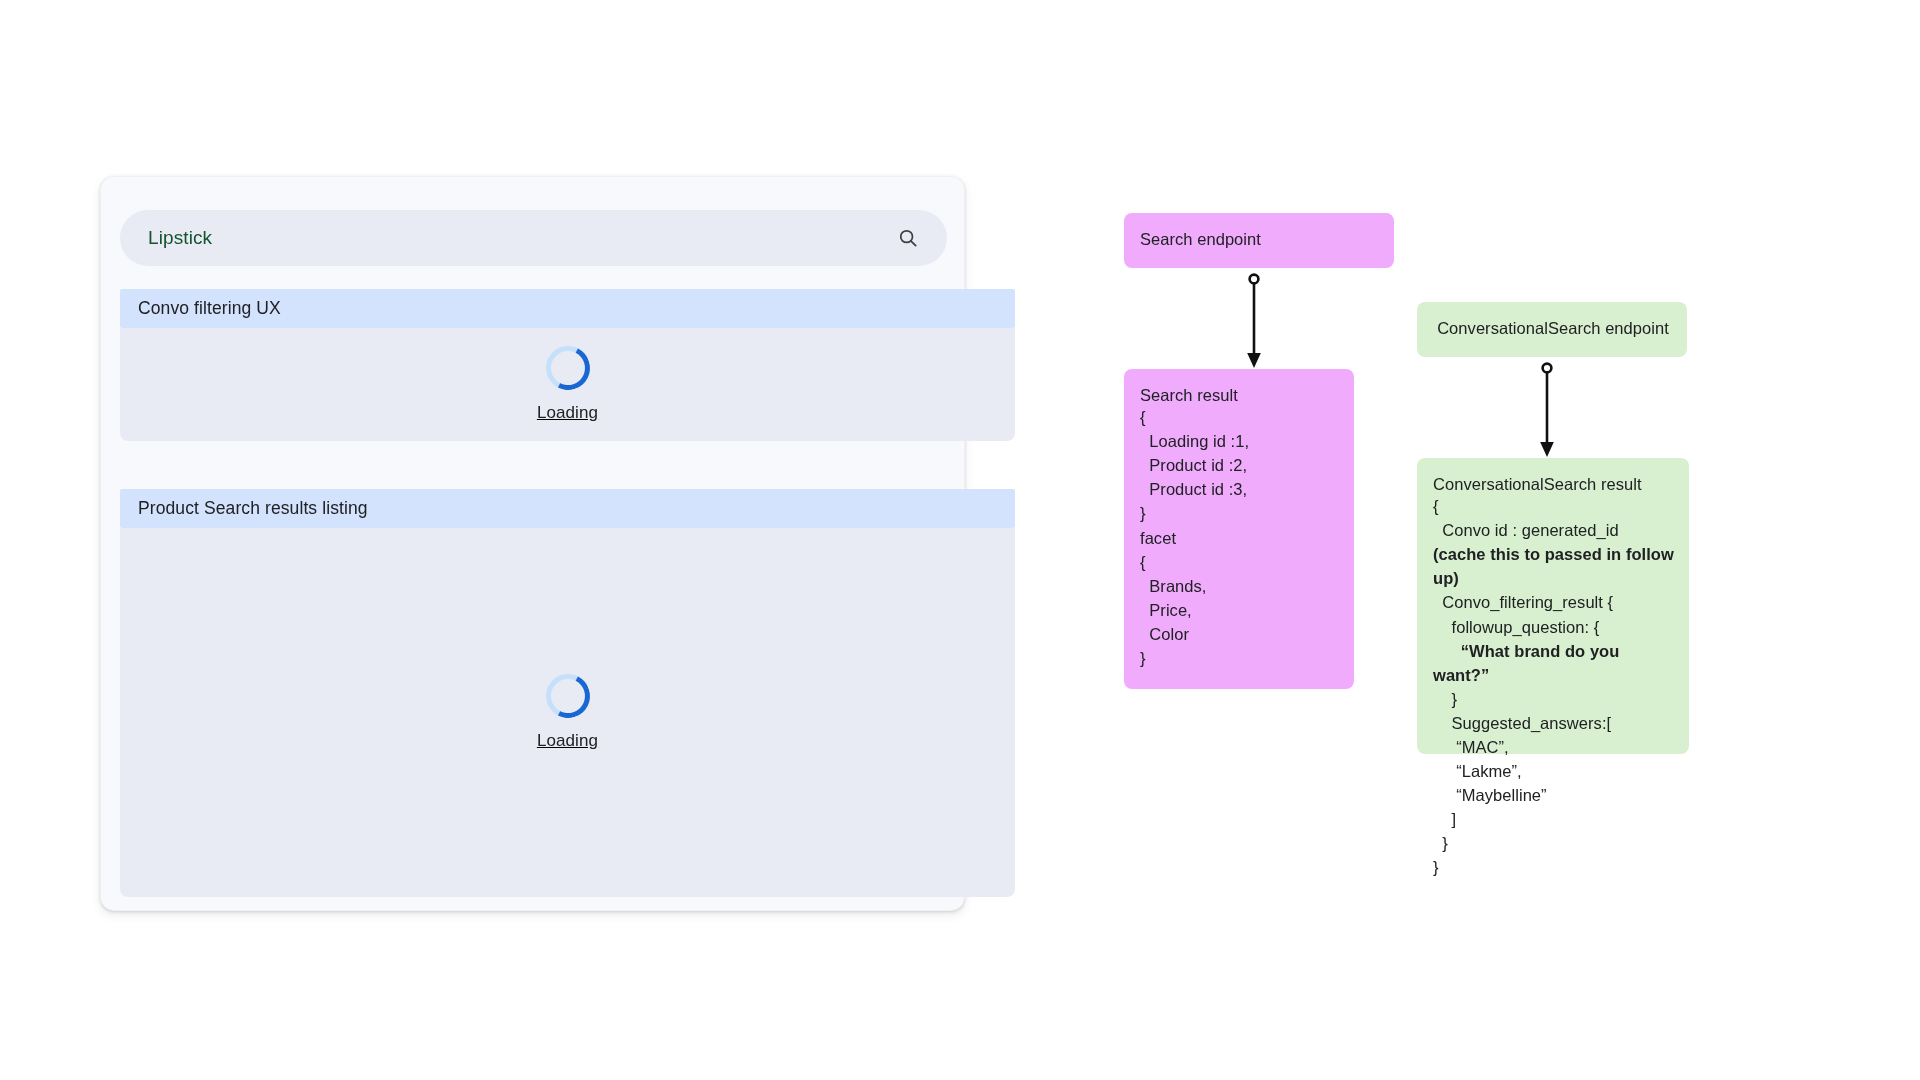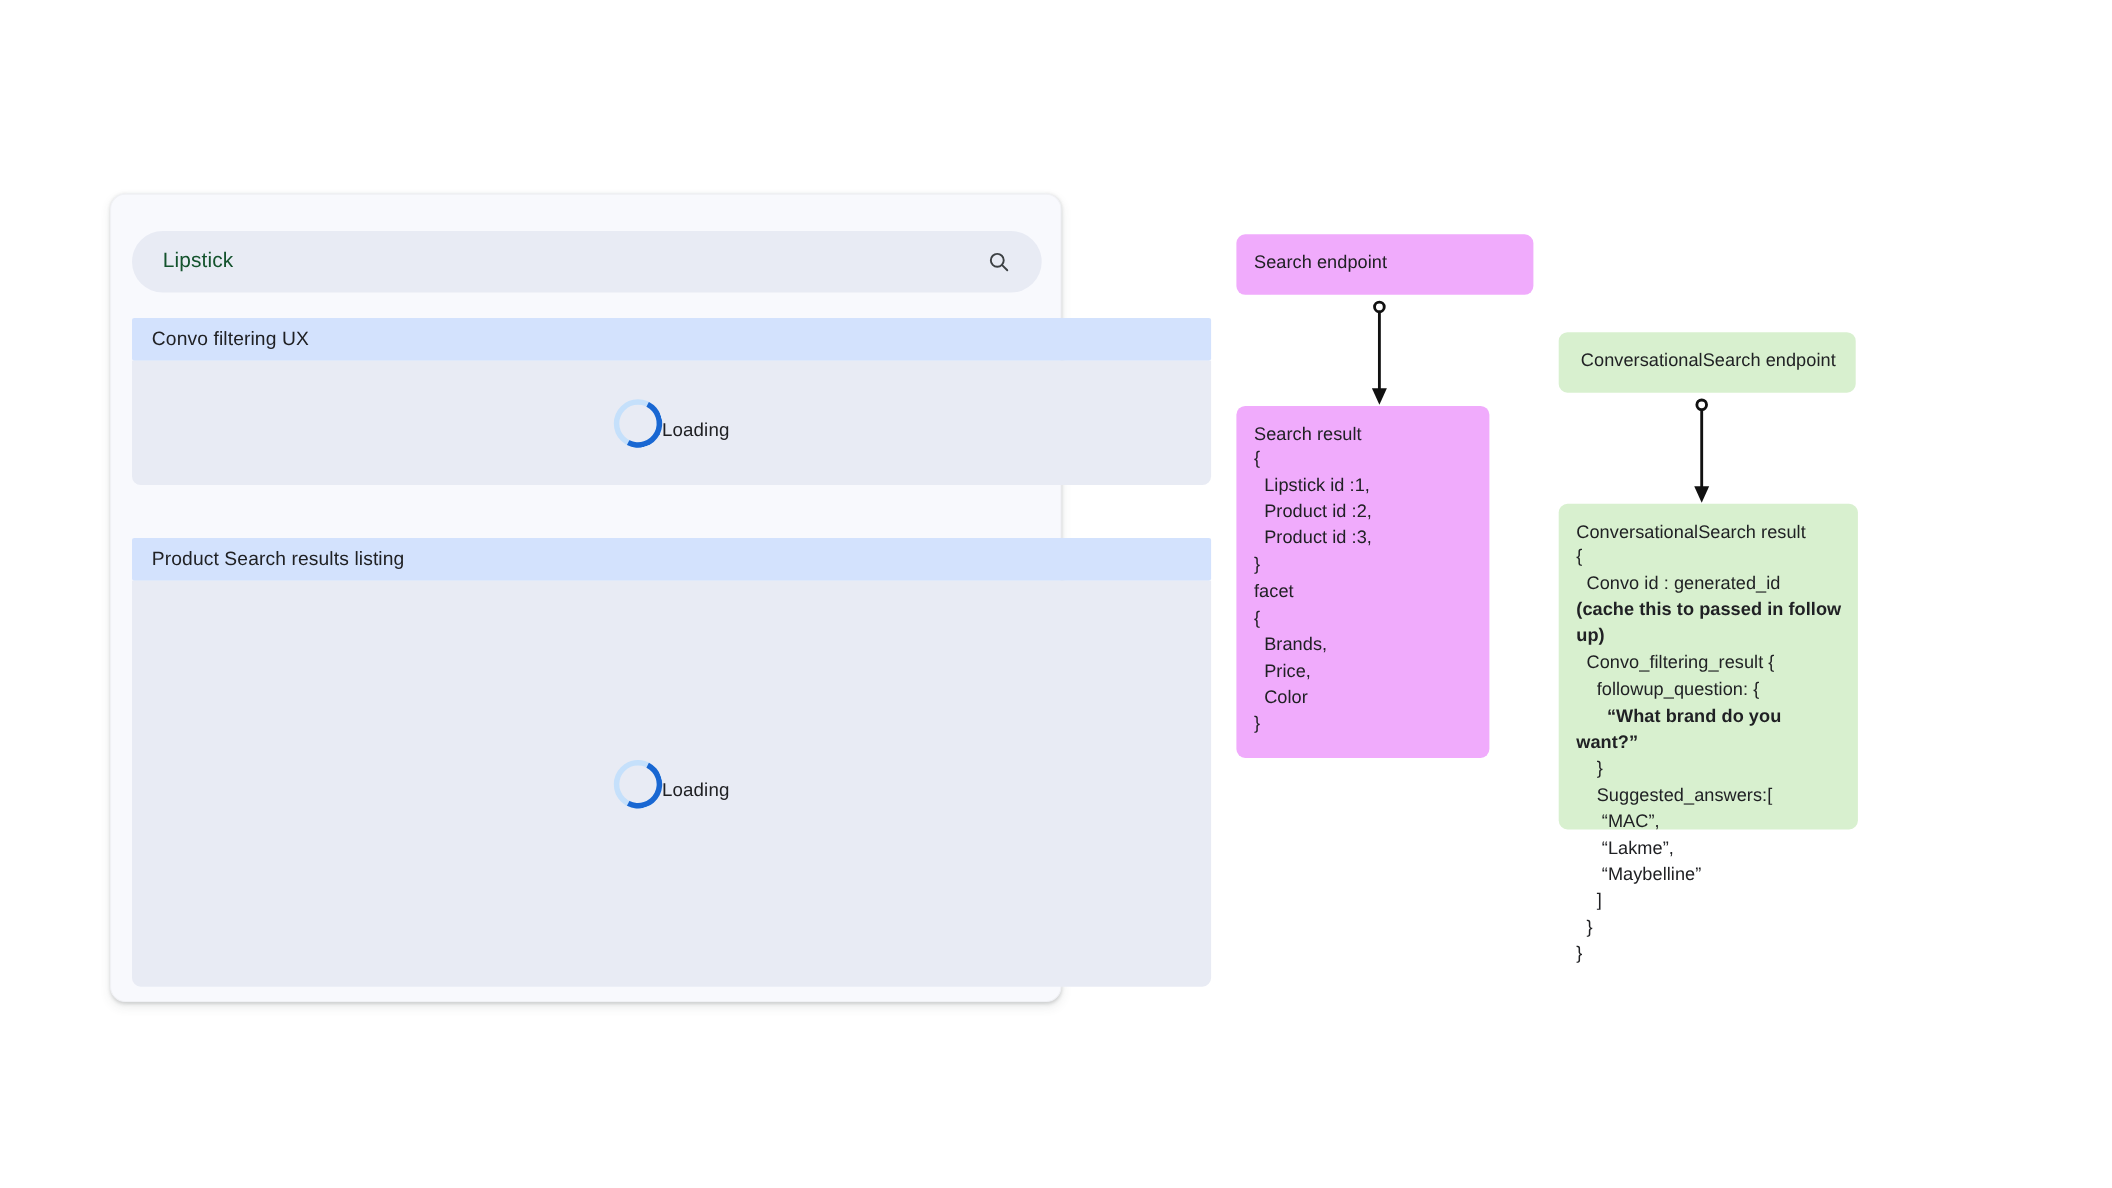--- a/index.html
+++ b/index.html
@@ -56,21 +56,21 @@
     display: flex;
     align-items: center;
     justify-content: center;
     cursor: pointer;
   }
   .search-icon-btn svg { display: block; }
 
   .section {
     position: absolute;
     left: 19px;
-    width: 981px;
+    width: 895px;
   }
   .section-header {
     background: #d3e2fd;
     height: 39px;
     display: flex;
     align-items: center;
     padding-left: 18px;
     font-size: 17.5px;
     color: #202124;
     letter-spacing: .1px;
@@ -86,22 +86,23 @@
   }
 
   .sec-1 { top: 112px; }
   .sec-1 .section-body { height: 113px; }
   .sec-2 { top: 312px; }
   .sec-2 .section-body { height: 369px; }
 
   
   .loader-wrap {
     display: flex;
-    flex-direction: row;
-    align-items: center;
+    flex-direction: column;
+    align-items: center;
+    text-decoration: underline;
   }
   .spinner {
     width: 44px;
     height: 44px;
     position: relative;
   }
   .spinner .ring {
     position: absolute;
     inset: 0;
     border-radius: 50%;
@@ -211,21 +212,21 @@
       <circle cx="12" cy="7" r="4.4" stroke="#111111" stroke-width="2.6" fill="#ffffff"></circle>
       <line x1="12" y1="11.5" x2="12" y2="84" stroke="#111111" stroke-width="2.6"></line>
       <path d="M12 96 L5.2 81 L18.8 81 Z" fill="#111111"></path>
     </svg>
   </div>
 
   <div class="node blue n-search-result">
     <div class="node-title">Search result</div>
     <div id="search-result-body">
         <div class="code-line">{</div>
-        <div class="code-line">  Lipstick id :1,</div>
+        <div class="code-line">  Loading id :1,</div>
         <div class="code-line">  Product id :2,</div>
         <div class="code-line">  Product id :3,</div>
         <div class="code-line">}</div>
         <div class="code-line">facet</div>
         <div class="code-line">{</div>
         <div class="code-line">  Brands,</div>
         <div class="code-line">  Price,</div>
         <div class="code-line">  Color</div>
         <div class="code-line">}</div>
       </div>

